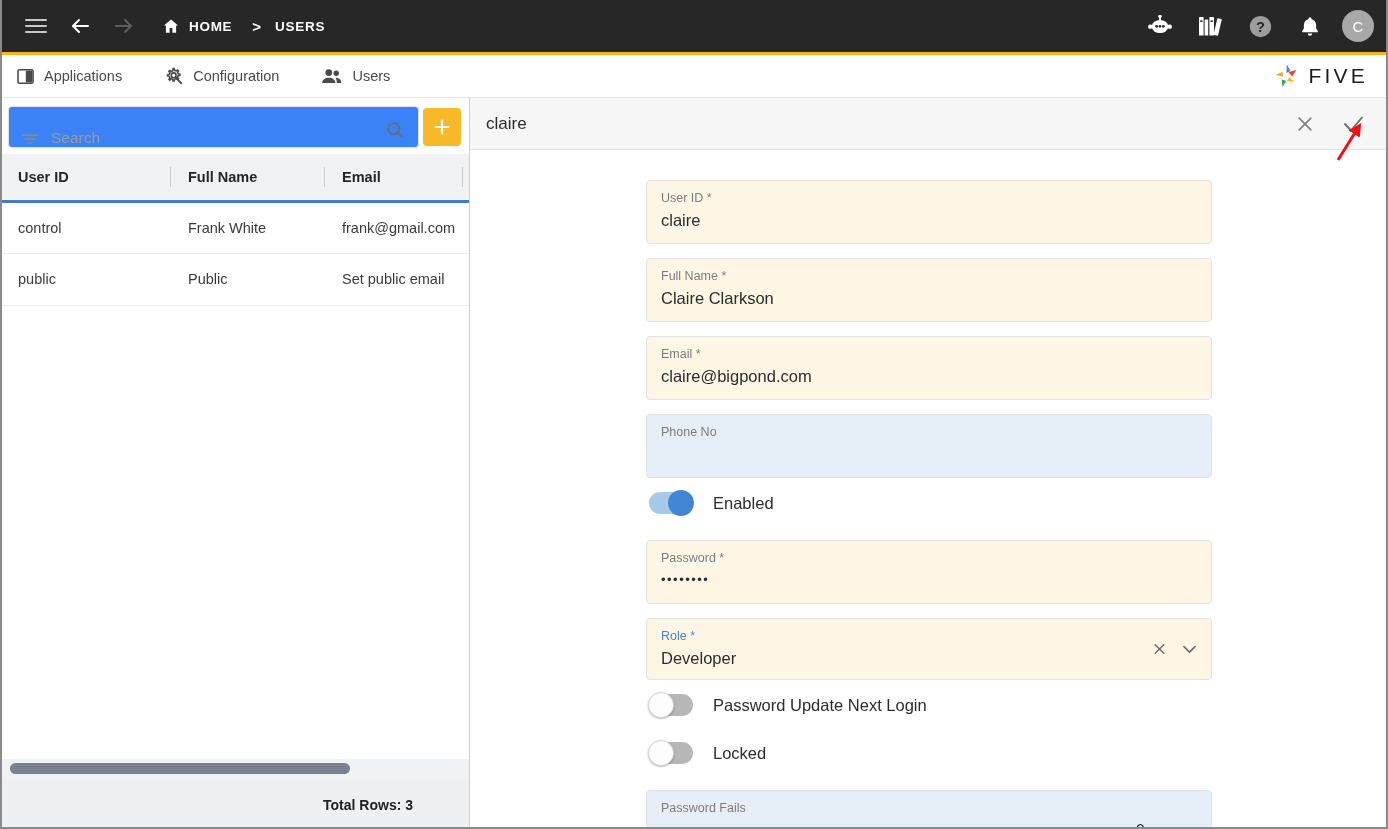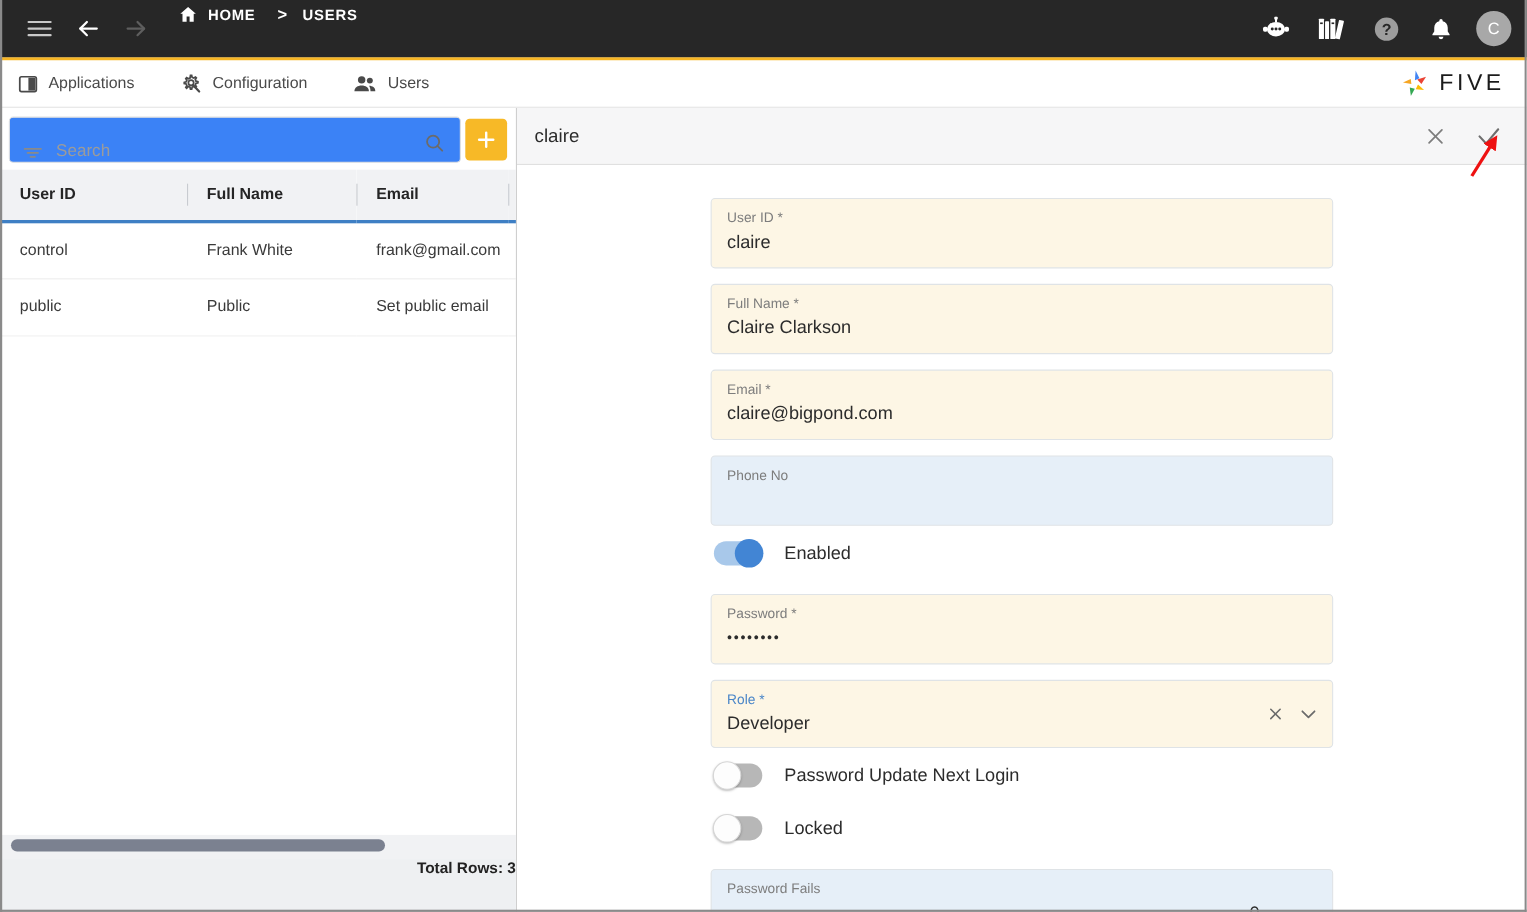--- a/index.html
+++ b/index.html
@@ -9,21 +9,21 @@
     background: #ffffff;
     overflow: hidden;
   }
   .app { position: relative; width: 1388px; height: 829px; display: flex; flex-direction: column; }
 
   
   .topbar {
     height: 52px; background: #272727; display: flex; align-items: center;
     padding: 0 14px; flex: none; position: relative;
   }
-  .topbar-left { display: flex; align-items: flex-start; gap: 0; }
+  .topbar-left { display: flex; align-items: center; gap: 0; }
   .icon-btn {
     width: 44px; height: 44px; display: flex; align-items: center; justify-content: center;
     cursor: pointer; border-radius: 50%;
   }
   .hamburger { display:flex; flex-direction: column; gap: 4px; width: 22px; }
   .hamburger span { display:block; height: 2px; background: #c9c9c9; border-radius: 1px; }
 
   .crumbs { display: flex; align-items: center; margin-left: 10px; gap: 2px; }
   .crumb-home { display: flex; align-items: center; gap: 9px; padding: 0 6px; cursor: pointer; }
   .crumb-text {
@@ -93,22 +93,22 @@
   .tbl tbody tr.alt td { background: #fafafb; }
   .tbl tbody tr { cursor: pointer; }
 
   .hscroll-area { height: 22px; flex: none; background: #f1f2f4; padding: 4px 8px 0 10px; }
   .hscroll-track { height: 11px; width: 100%; background: #f1f2f4; border-radius: 6px; position: relative; }
   .hscroll-thumb {
     position: absolute; left: 0; top: 0; height: 11px; width: 340px;
     background: #7b8190; border-radius: 6px; cursor: pointer;
   }
   .list-footer {
-    height: 48px; flex: none; background: #eef0f2; display: flex; align-items: flex-start;
-    justify-content: flex-end; 
+    height: 48px; flex: none; background: #eef0f2; display: flex; align-items: center;
+    justify-content: flex-end; padding-right: 56px;
   }
   .total-rows { font-size: 14px; font-weight: 700; color: #222; }
 
   
   .form-panel { flex: 1; display: flex; flex-direction: column; min-width: 0; background: #ffffff; }
   .form-header {
     height: 52px; flex: none; background: #f6f6f7; border-bottom: 1px solid #e0e0e0;
     display: flex; align-items: center; padding: 0 18px 0 16px;
   }
   .form-title { font-size: 17px; color: #2b2b2b; }

